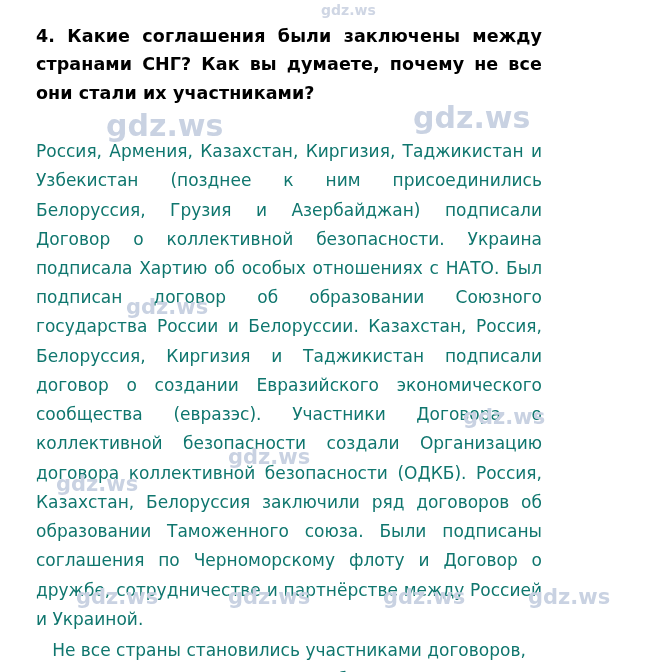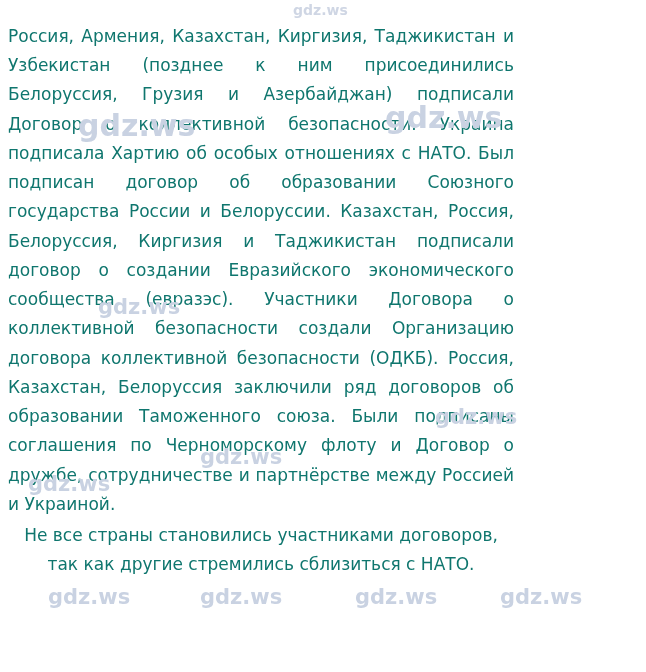--- a/index.html
+++ b/index.html
@@ -13,20 +13,21 @@
     font-family: "DejaVu Sans", sans-serif;
     position: relative;
     overflow: hidden;
   }
   .page {
     position: relative;
     width: 530px;
     height: 672px;
     box-sizing: border-box;
     padding: 22px 16px 0 8px;
+    margin-left: 28px;
   }
   .question {
     font-size: 17.5px;
     font-weight: bold;
     line-height: 1.62;
     text-align: justify;
     color: #000000;
     letter-spacing: 0.1px;
     margin: 0 0 30px 0;
   }
@@ -75,20 +76,24 @@
   .wm-i { left: 355px; top: 585px; }
   .wm-j { left: 500px; top: 585px; }
 </style>
 </head>
 <body>
 
 <div class="page">
 
   <div class="wm wm-top">gdz.ws</div>
 
+  <p class="question">
+    <span class="num">4.</span>
+    <span>Какие соглашения были заключены между странами СНГ? Как вы думаете, почему не все они стали их участниками?</span>
+  </p>
 
   <div class="answer">
     <p class="tail">Россия, Армения, Казахстан, Киргизия, Таджикистан и Узбекистан (позднее к ним присоединились Белоруссия, Грузия и Азербайджан) подписали Договор о коллективной безопасности. Украина подписала Хартию об особых отношениях с НАТО. Был подписан договор об образовании Союзного государства России и Белоруссии. Казахстан, Россия, Белоруссия, Киргизия и Таджикистан подписали договор о создании Евразийского экономического сообщества (евразэс). Участники Договора о коллективной безопасности создали Организацию договора коллективной безопасности (ОДКБ). Россия, Казахстан, Белоруссия заключили ряд договоров об образовании Таможенного союза. Были подписаны соглашения по Черноморскому флоту и Договор о дружбе, сотрудничестве и партнёрстве между Россией и Украиной.</p>
     <p class="last">Не все страны становились участниками договоров, так как другие стремились сблизиться с НАТО.</p>
   </div>
 
   <div class="wm big wm-a">gdz.ws</div>
   <div class="wm big wm-b">gdz.ws</div>
   <div class="wm mid wm-c">gdz.ws</div>
   <div class="wm mid wm-d">gdz.ws</div>

